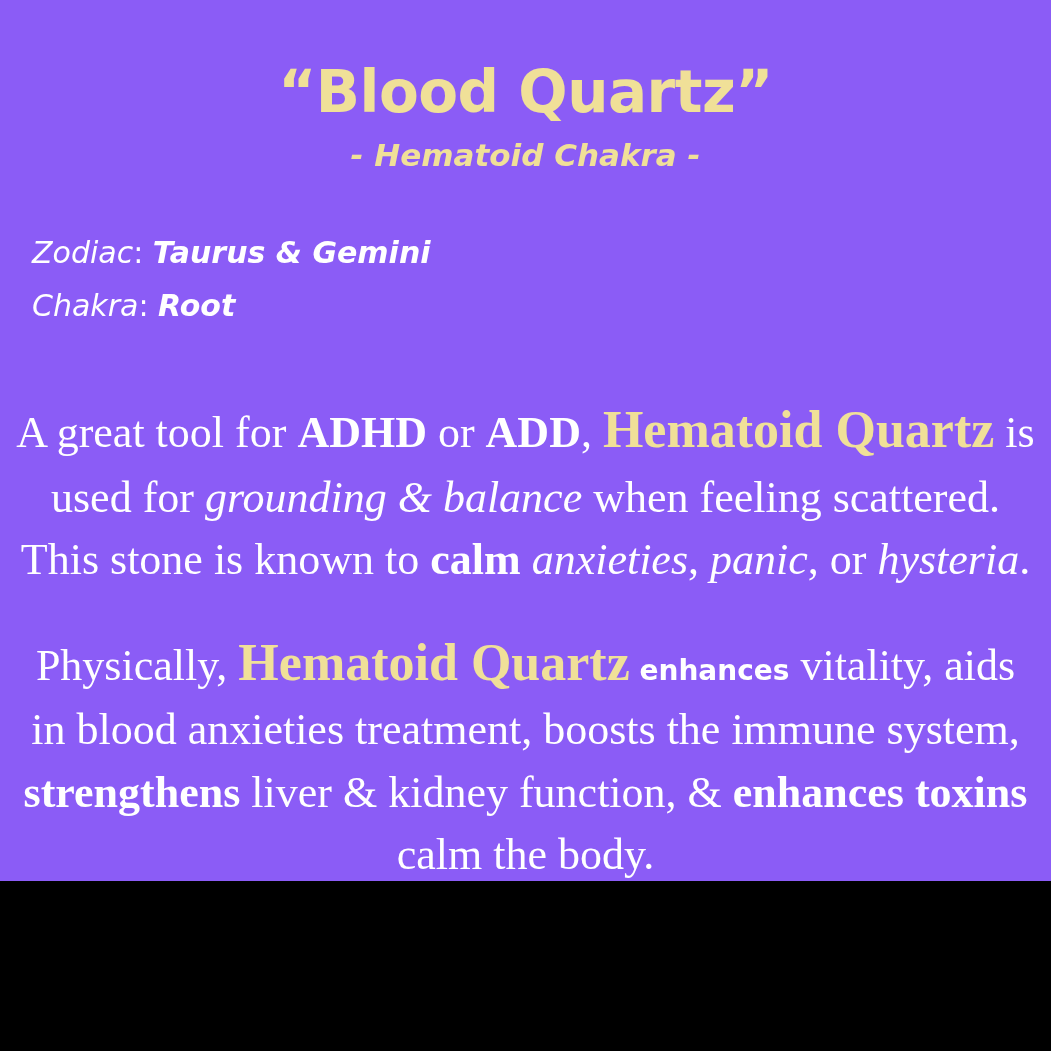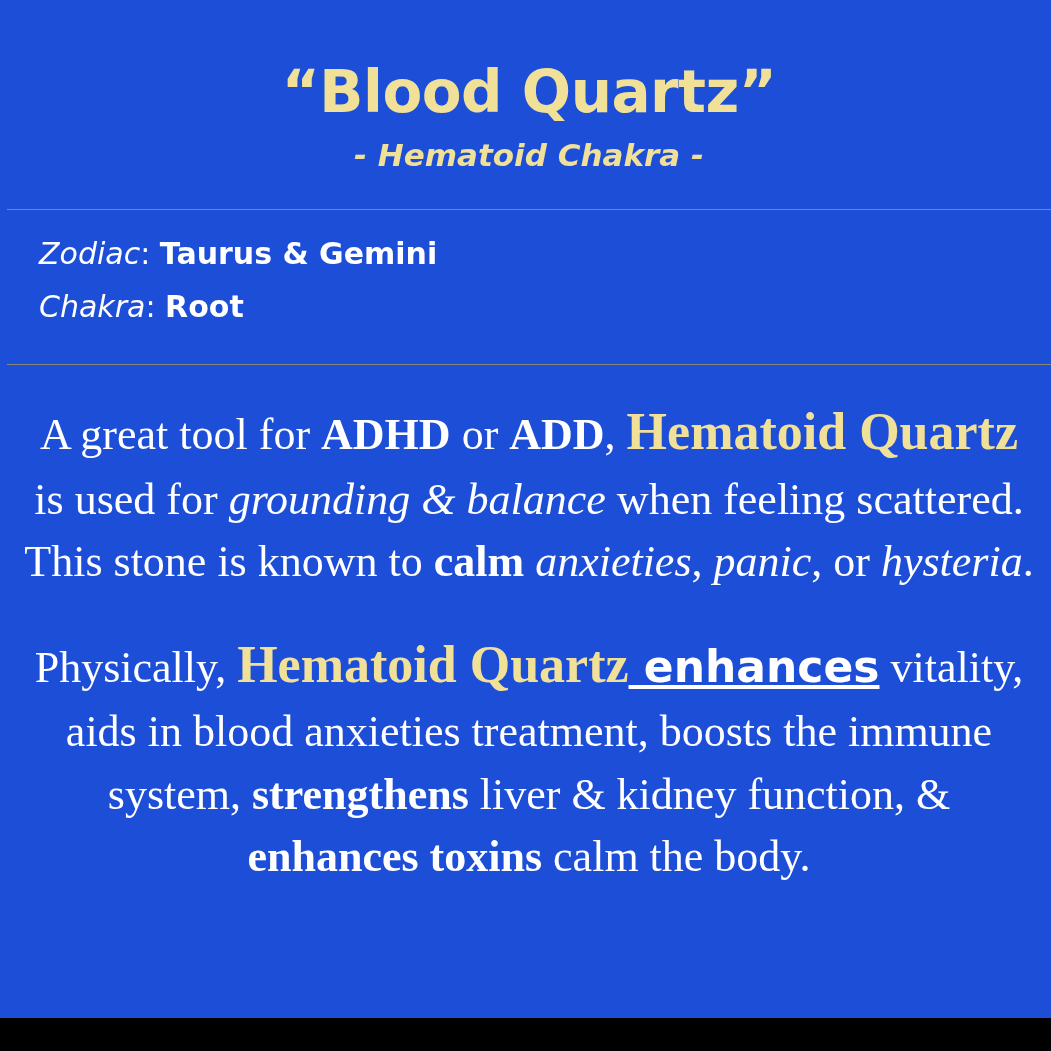--- a/index.html
+++ b/index.html
@@ -9,26 +9,25 @@
   }
   body {
     width: 1051px;
     height: 1051px;
     overflow: hidden;
     font-family: "Liberation Serif", serif;
     color: #ffffff;
   }
   .card {
     width: 1051px;
-    height: 1018px;
-    background: #1d4ed8;
+    height: 881px;
+    background: #8b5cf6;
     box-sizing: border-box;
     display: flex;
     flex-direction: column;
-    padding-left: 7px;
   }
   
   .header {
     padding-top: 62px;
     text-align: center;
   }
   .title {
     font-family: "DejaVu Sans", sans-serif;
     font-weight: bold;
     font-size: 58px;
@@ -62,20 +61,21 @@
     white-space: nowrap;
   }
   .attr-row:last-child { margin-bottom: 16px; }
   .attr-key {
     font-style: italic;
     font-weight: normal;
   }
   .attr-sep { font-style: normal; }
   .attr-val {
     font-weight: bold;
+    font-style: italic;
   }
   
   .body {
     padding: 30px 14px 0 14px;
     text-align: center;
   }
   .para {
     font-family: "Liberation Serif", serif;
     font-size: 44px;
     line-height: 1.42;
@@ -86,22 +86,21 @@
   .gold-lg {
     color: #f0e098;
     font-weight: bold;
     font-size: 52px;
   }
   .b { font-weight: bold; }
   .i { font-style: italic; }
   .sans-b {
     font-family: "DejaVu Sans", sans-serif;
     font-weight: bold;
-    font-size: 44px;
-    text-decoration: underline;
+    font-size: 28px;
   }
 </style>
 </head>
 <body>
 
 <div class="card">
 
   <div class="header">
     <div class="title">“Blood Quartz”</div>
     <div class="subtitle">- Hematoid Chakra -</div>

